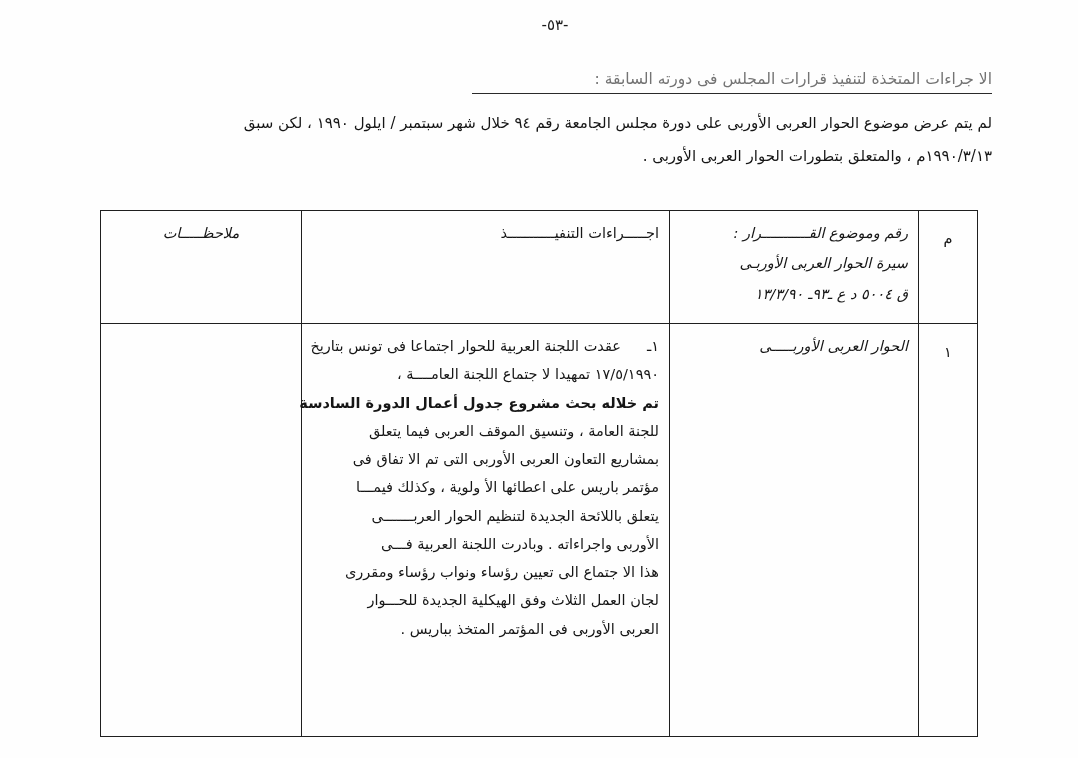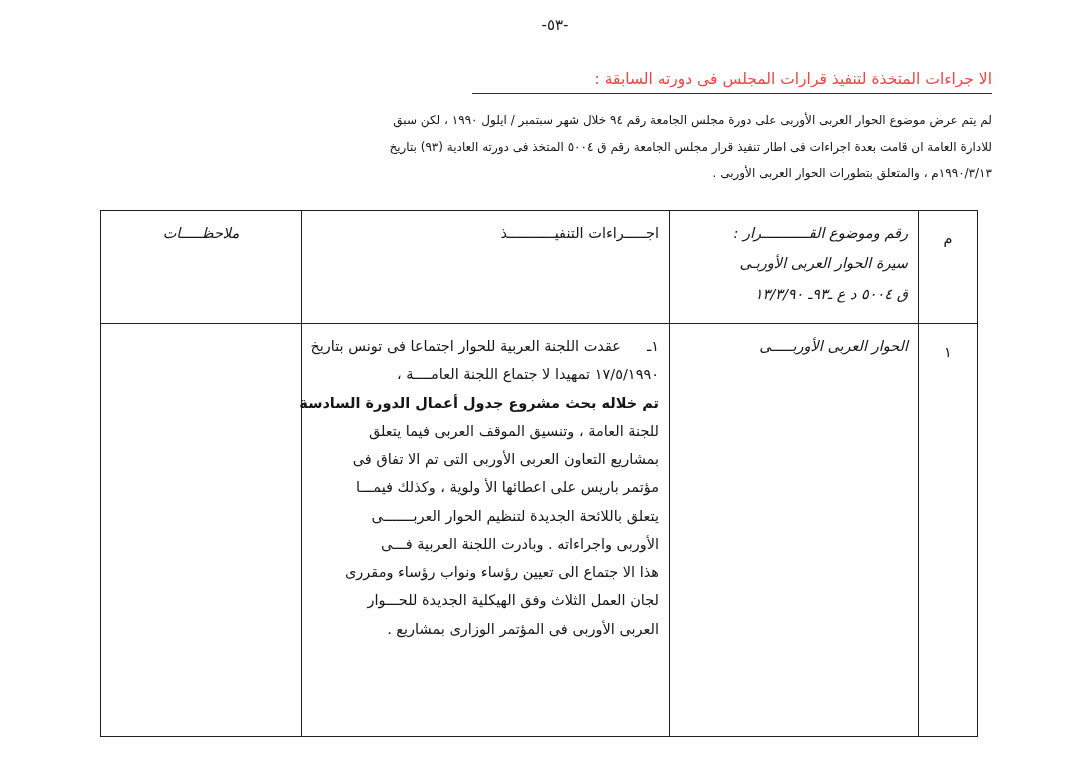--- a/index.html
+++ b/index.html
@@ -34,32 +34,32 @@
   }
   
   .doc-heading {
     position: absolute;
     top: 68px;
     right: 86px;
     width: 520px;
     text-align: right;
     font-size: 15.5px;
     line-height: 1.5;
-    color: #ef4444;
+    color: #737373;
     border-bottom: 1px solid #2a2a2a;
     padding-bottom: 2px;
   }
   
   .intro {
     position: absolute;
     top: 108px;
     right: 86px;
     left: 86px;
     text-align: justify;
-    font-size: 12px;
+    font-size: 15px;
     line-height: 2.05;
     color: #151515;
   }
   .intro p {
     margin: 0 0 2px 0;
   }
   
   .tbl-wrap {
     position: absolute;
     top: 210px;
@@ -130,21 +130,20 @@
 <body>
 
 <div class="page">
 
   <div class="page-number">-٥٣-</div>
 
   <div class="doc-heading">الا جراءات المتخذة لتنفيذ قرارات المجلس فى دورته السابقة :</div>
 
   <div class="intro">
     <p>لم يتم  عرض موضوع الحوار العربى الأوربى على دورة مجلس الجامعة رقم ٩٤ خلال شهر سبتمبر / ايلول ١٩٩٠ ، لكن سبق</p>
-    <p>للادارة العامة ان قامت بعدة اجراءات فى اطار تنفيذ قرار مجلس الجامعة رقم  ق ٥٠٠٤ المتخذ فى دورته العادية (٩٣) بتاريخ</p>
     <p>١٩٩٠/٣/١٣م ،  والمتعلق بتطورات الحوار العربى الأوربى .</p>
   </div>
 
   <div class="tbl-wrap">
     <table class="doc-table">
       <tbody>
         <tr class="head-row">
           <td class="col-m">م</td>
           <td class="col-decision head-decision">
             <div>رقم وموضوع القـــــــــــرار :</div>
@@ -165,21 +164,21 @@
               </div>
               <div>١٧/٥/١٩٩٠ تمهيدا لا جتماع اللجنة العامــــة ،</div>
               <div class="bold-seg">تم خلاله  بحث مشروع جدول أعمال الدورة السادسة</div>
               <div>للجنة العامة ،  وتنسيق الموقف العربى فيما يتعلق</div>
               <div>بمشاريع التعاون العربى الأوربى التى تم الا تفاق فى</div>
               <div>مؤتمر باريس على اعطائها الأ ولوية ،  وكذلك فيمـــا</div>
               <div>يتعلق باللائحة الجديدة لتنظيم الحوار العربـــــــى</div>
               <div>الأوربى واجراءاته  .  وبادرت اللجنة العربية فـــى</div>
               <div>هذا الا جتماع الى تعيين رؤساء ونواب رؤساء ومقررى</div>
               <div>لجان العمل الثلاث وفق الهيكلية الجديدة للحـــوار</div>
-              <div>العربى الأوربى فى المؤتمر الوزارى بمشاريع .</div>
+              <div>العربى الأوربى فى المؤتمر المتخذ بباريس .</div>
             </div>
           </td>
           <td class="col-notes spacer-cell"></td>
         </tr>
       </tbody>
     </table>
   </div>
 
 </div>
 

